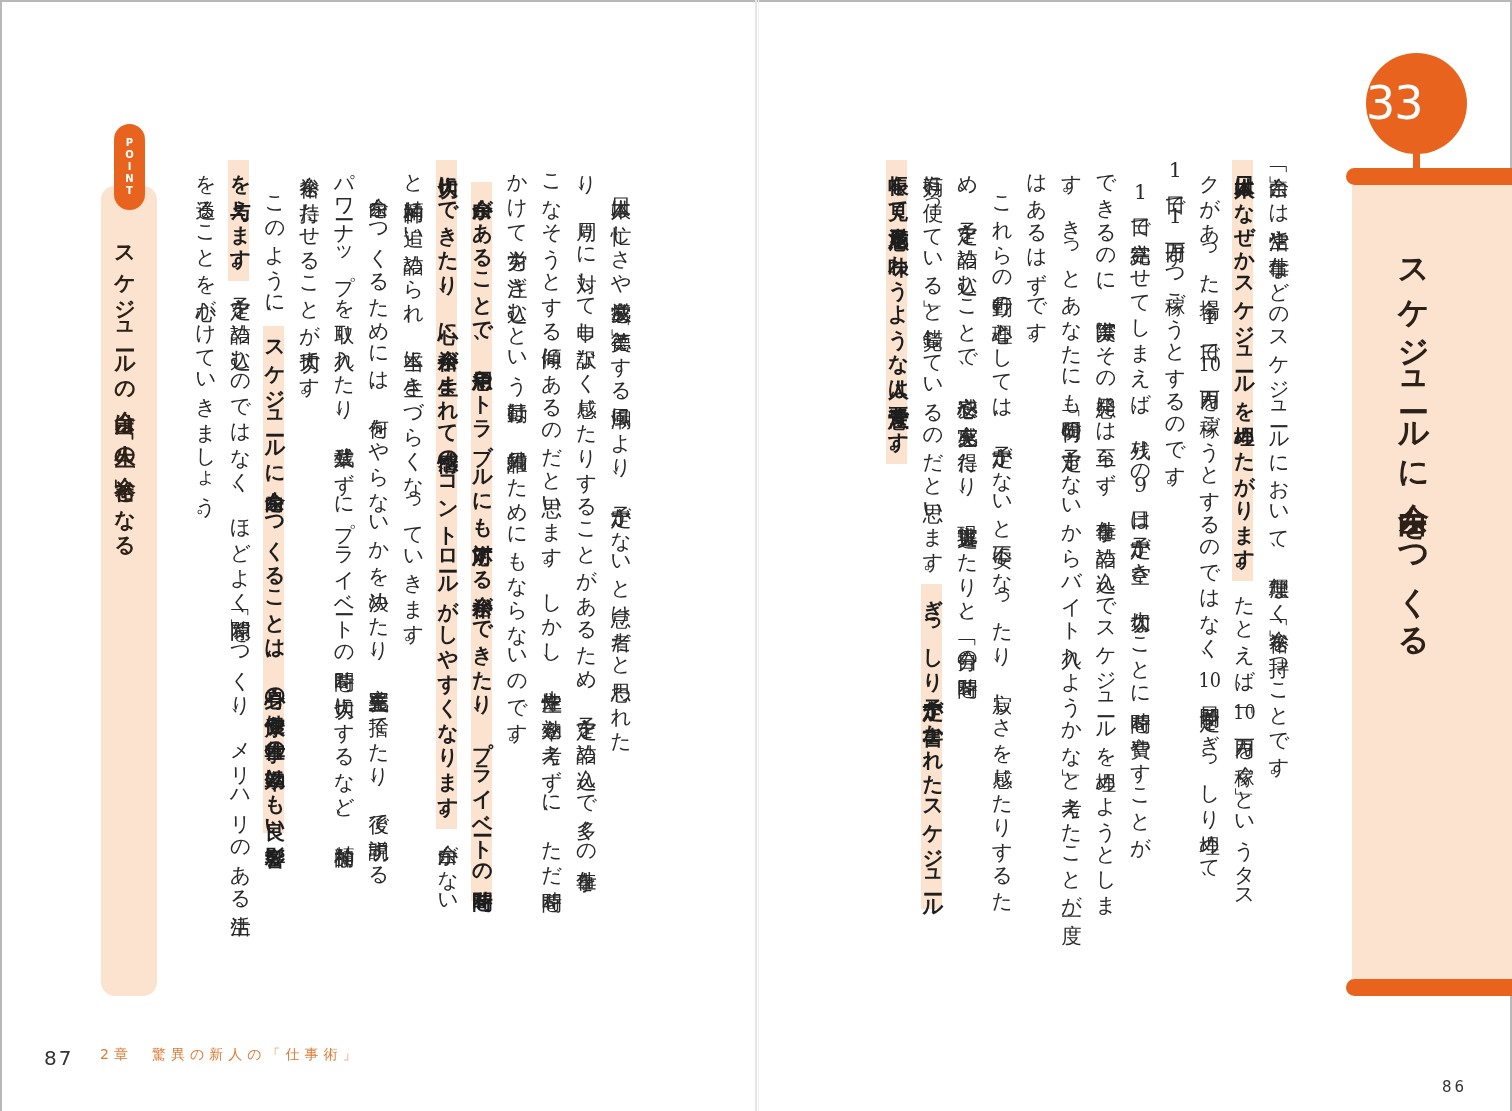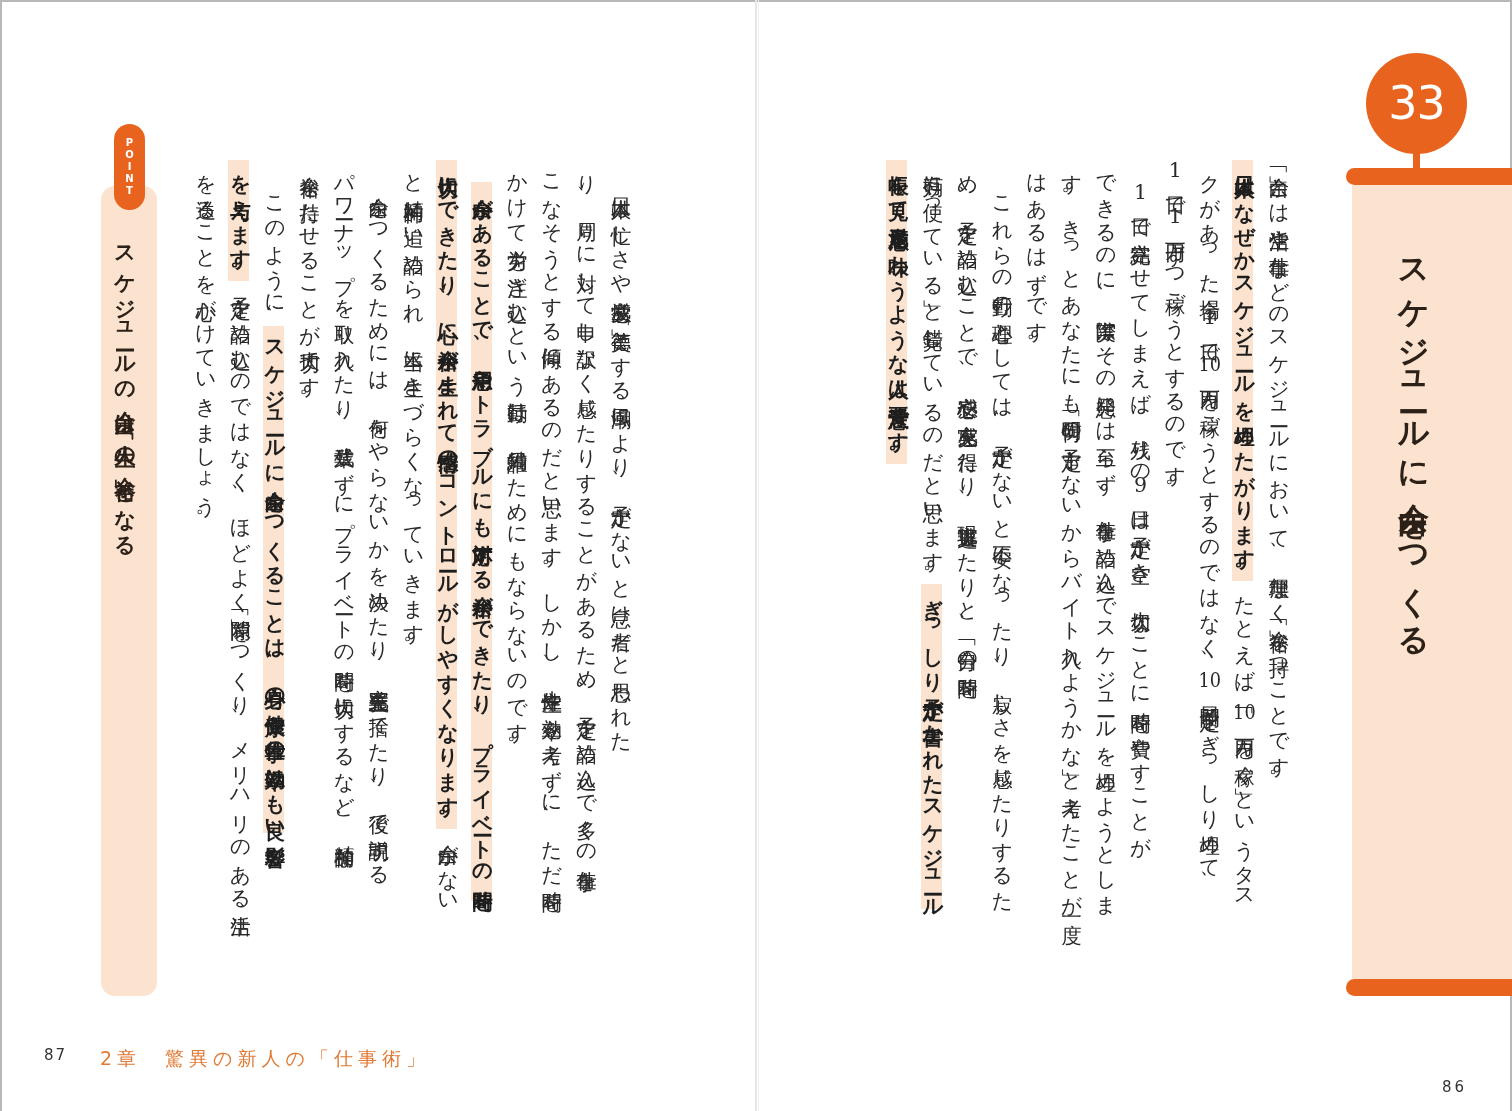--- a/index.html
+++ b/index.html
@@ -31,21 +31,21 @@
     }
     .hl {
       background: linear-gradient(to left, transparent 0, transparent 14%, #fbe3cf 14%, #fbe3cf 100%);
     }
 
     
     .num-circle {
       position: absolute; left: 1366px; top: 53px; width: 101px; height: 101px;
       border-radius: 50%; background: #e8641e; color: #fff;
       font-family: "DejaVu Sans", "Liberation Sans", sans-serif;
-      font-size: 46px; line-height: 101px; text-align: center; letter-spacing: -1px;
+      font-size: 46px; line-height: 101px; letter-spacing: -1px;
     }
     .num-stem { position: absolute; left: 1413px; top: 150px; width: 7px; height: 22px; background: #e8641e; }
     .title-bar-top { position: absolute; left: 1346px; top: 168px; width: 166px; height: 17px; background: #e8641e; border-radius: 9px 0 0 9px; }
     .title-panel { position: absolute; left: 1352px; top: 185px; width: 160px; height: 794px; background: #fbe3cf; }
     .title-bar-bottom { position: absolute; left: 1346px; top: 979px; width: 166px; height: 17px; background: #e8641e; border-radius: 9px 0 0 9px; }
     .title-text {
       position: absolute; left: 1393px; top: 238px;
       writing-mode: vertical-rl; text-orientation: upright;
       font-family: "DejaVu Sans", "Liberation Sans", sans-serif;
       font-size: 31px; font-weight: bold; letter-spacing: 4px; color: #2b2118;
@@ -62,22 +62,22 @@
       display: flex; align-items: center; justify-content: center; letter-spacing: 1px;
     }
     .point-text {
       position: absolute; left: 111px; top: 232px;
       writing-mode: vertical-rl; text-orientation: upright;
       font-family: "DejaVu Sans", "Liberation Sans", sans-serif;
       font-size: 21px; font-weight: bold; letter-spacing: 2.6px; color: #2b2118; white-space: nowrap;
     }
 
     
-    .footer-left { position: absolute; left: 44px; top: 1046px; font-family: "DejaVu Sans", "Liberation Sans", sans-serif; font-size: 15px; color: #333; letter-spacing: 2px; }
-    .footer-chapter { position: absolute; left: 100px; top: 1046px; font-family: "DejaVu Sans", "Liberation Sans", sans-serif; font-size: 19px; color: #e07a35; letter-spacing: 5px; white-space: nowrap; }
+    .footer-left { position: absolute; left: 44px; top: 1046px; font-family: "DejaVu Sans", "Liberation Sans", sans-serif; font-size: 20px; color: #333; letter-spacing: 2px; }
+    .footer-chapter { position: absolute; left: 100px; top: 1046px; font-family: "DejaVu Sans", "Liberation Sans", sans-serif; font-size: 14px; color: #e07a35; letter-spacing: 5px; white-space: nowrap; }
     .footer-right { position: absolute; left: 1442px; top: 1078px; font-family: "DejaVu Sans", "Liberation Sans", sans-serif; font-size: 15px; color: #333; letter-spacing: 3px; }
   </style>
 </head>
 <body>
 
 <div class="frame"></div>
 <div class="gutter"></div>
 <div class="gutter2"></div>
 
 <div class="num-circle">33</div>

